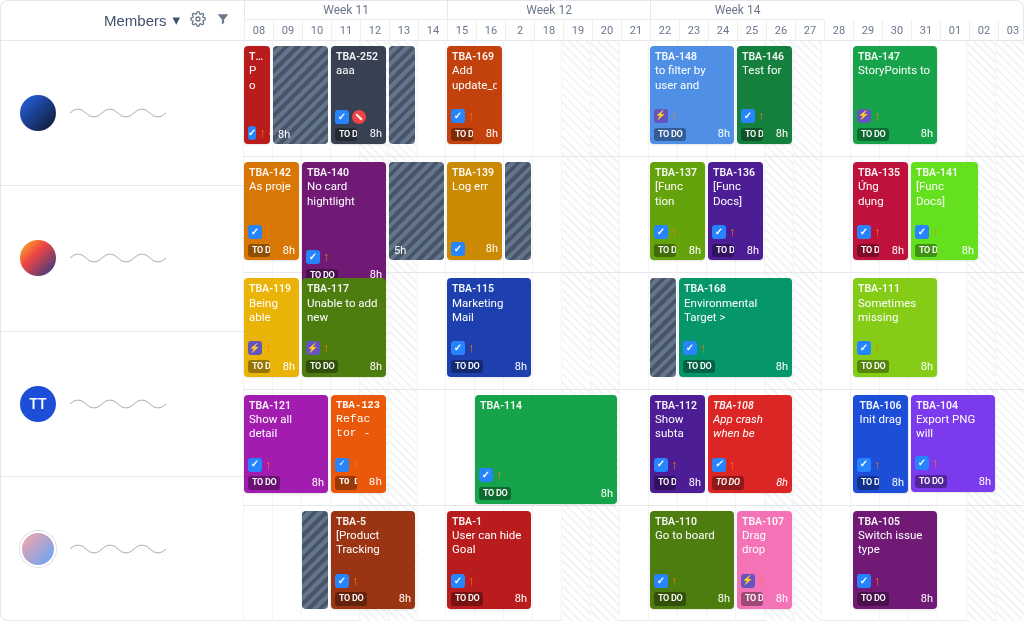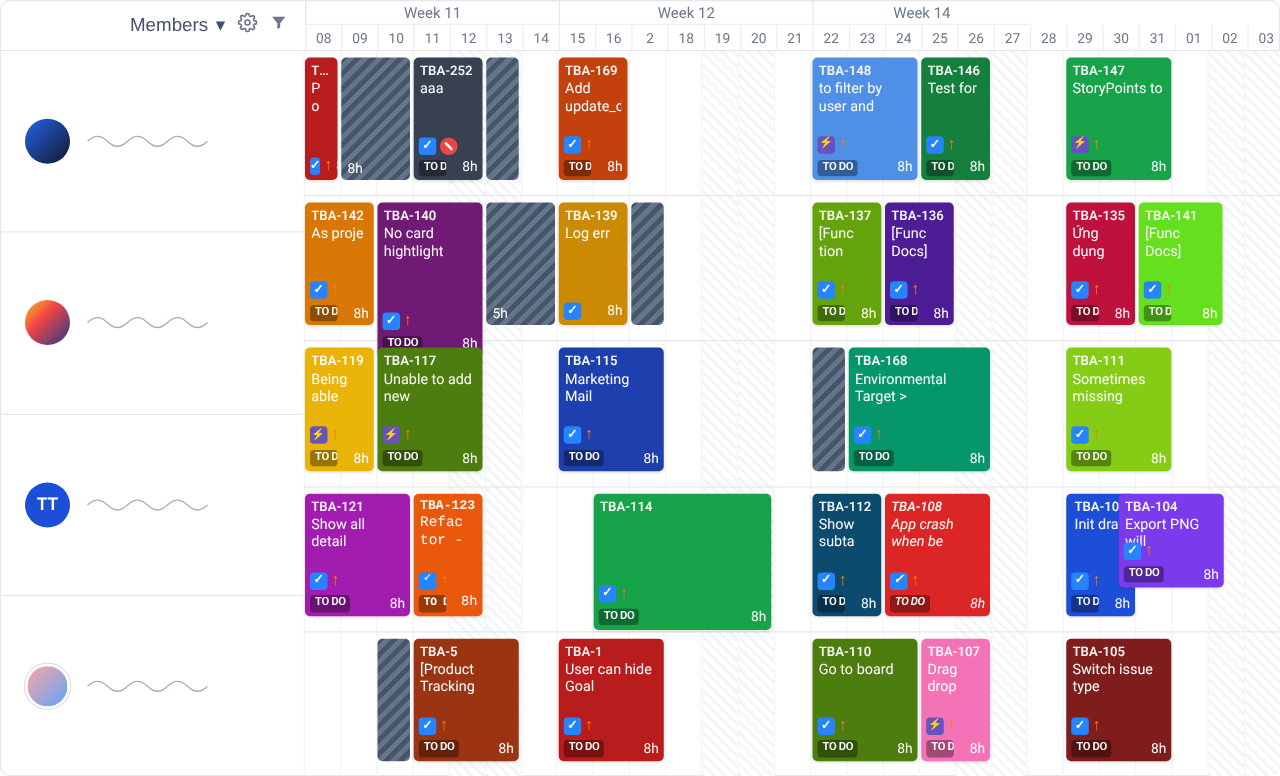--- a/index.html
+++ b/index.html
@@ -421,21 +421,21 @@
           <span class="id">TBA-114</span>
           <div class="card-footer" style="bottom: 20px;">
             <span class="chk"></span>
             <span class="arrow-up">↑</span>
           </div>
           <div class="bottom-footer" style="bottom: 3px;">
             <span class="todo ">TO DO</span>
             <span class="hours">8h</span>
           </div>
         </div>
-        <div class="card" style="background: #0c4a6e; left: 407px; width: 55px; top: 354.6px; height: 98.2px;">
+        <div class="card" style="background: #4c1d95; left: 407px; width: 55px; top: 354.6px; height: 98.2px;">
           <span class="id">TBA-112</span>
           <span class="title">Show subta</span>
           <div class="card-footer" style="bottom: 20px;">
             <span class="chk"></span>
             <span class="arrow-up">↑</span>
           </div>
           <div class="bottom-footer" style="bottom: 3px;">
             <span class="todo small-todo">TO DO</span>
             <span class="hours">8h</span>
           </div>
@@ -457,21 +457,21 @@
           <span class="title">Init drag</span>
           <div class="card-footer" style="bottom: 20px;">
             <span class="chk"></span>
             <span class="arrow-up">↑</span>
           </div>
           <div class="bottom-footer" style="bottom: 3px;">
             <span class="todo small-todo">TO DO</span>
             <span class="hours">8h</span>
           </div>
         </div>
-        <div class="card" style="background: rgb(124, 58, 237); left: 652px; width: 84px; top: 354.6px; height: 75px;">
+        <div class="card" style="background: rgb(124, 58, 237); left: 668px; width: 84px; top: 354.6px; height: 97px;">
           <span class="id">TBA-104</span>
           <span class="title">Export PNG will</span>
           <div class="card-footer" style="bottom: 20px;">
             <span class="chk"></span>
             <span class="arrow-up">↑</span>
           </div>
           <div class="bottom-footer" style="bottom: 3px;">
             <span class="todo ">TO DO</span>
             <span class="hours">8h</span>
           </div>
@@ -517,21 +517,21 @@
           <span class="title">Drag drop</span>
           <div class="card-footer" style="bottom: 20px;">
             <span class="bolt"></span>
             <span class="arrow-up">↑</span>
           </div>
           <div class="bottom-footer" style="bottom: 3px;">
             <span class="todo small-todo">TO DO</span>
             <span class="hours">8h</span>
           </div>
         </div>
-        <div class="card" style="background: #7f1d1d; left: 610px; width: 84px; top: 470.8px; height: 98.2px;">
+        <div class="card" style="background: #701a75; left: 610px; width: 84px; top: 470.8px; height: 98.2px;">
           <span class="id">TBA-105</span>
           <span class="title">Switch issue type</span>
           <div class="card-footer" style="bottom: 20px;">
             <span class="chk"></span>
             <span class="arrow-up">↑</span>
           </div>
           <div class="bottom-footer" style="bottom: 3px;">
             <span class="todo ">TO DO</span>
             <span class="hours">8h</span>
           </div>

